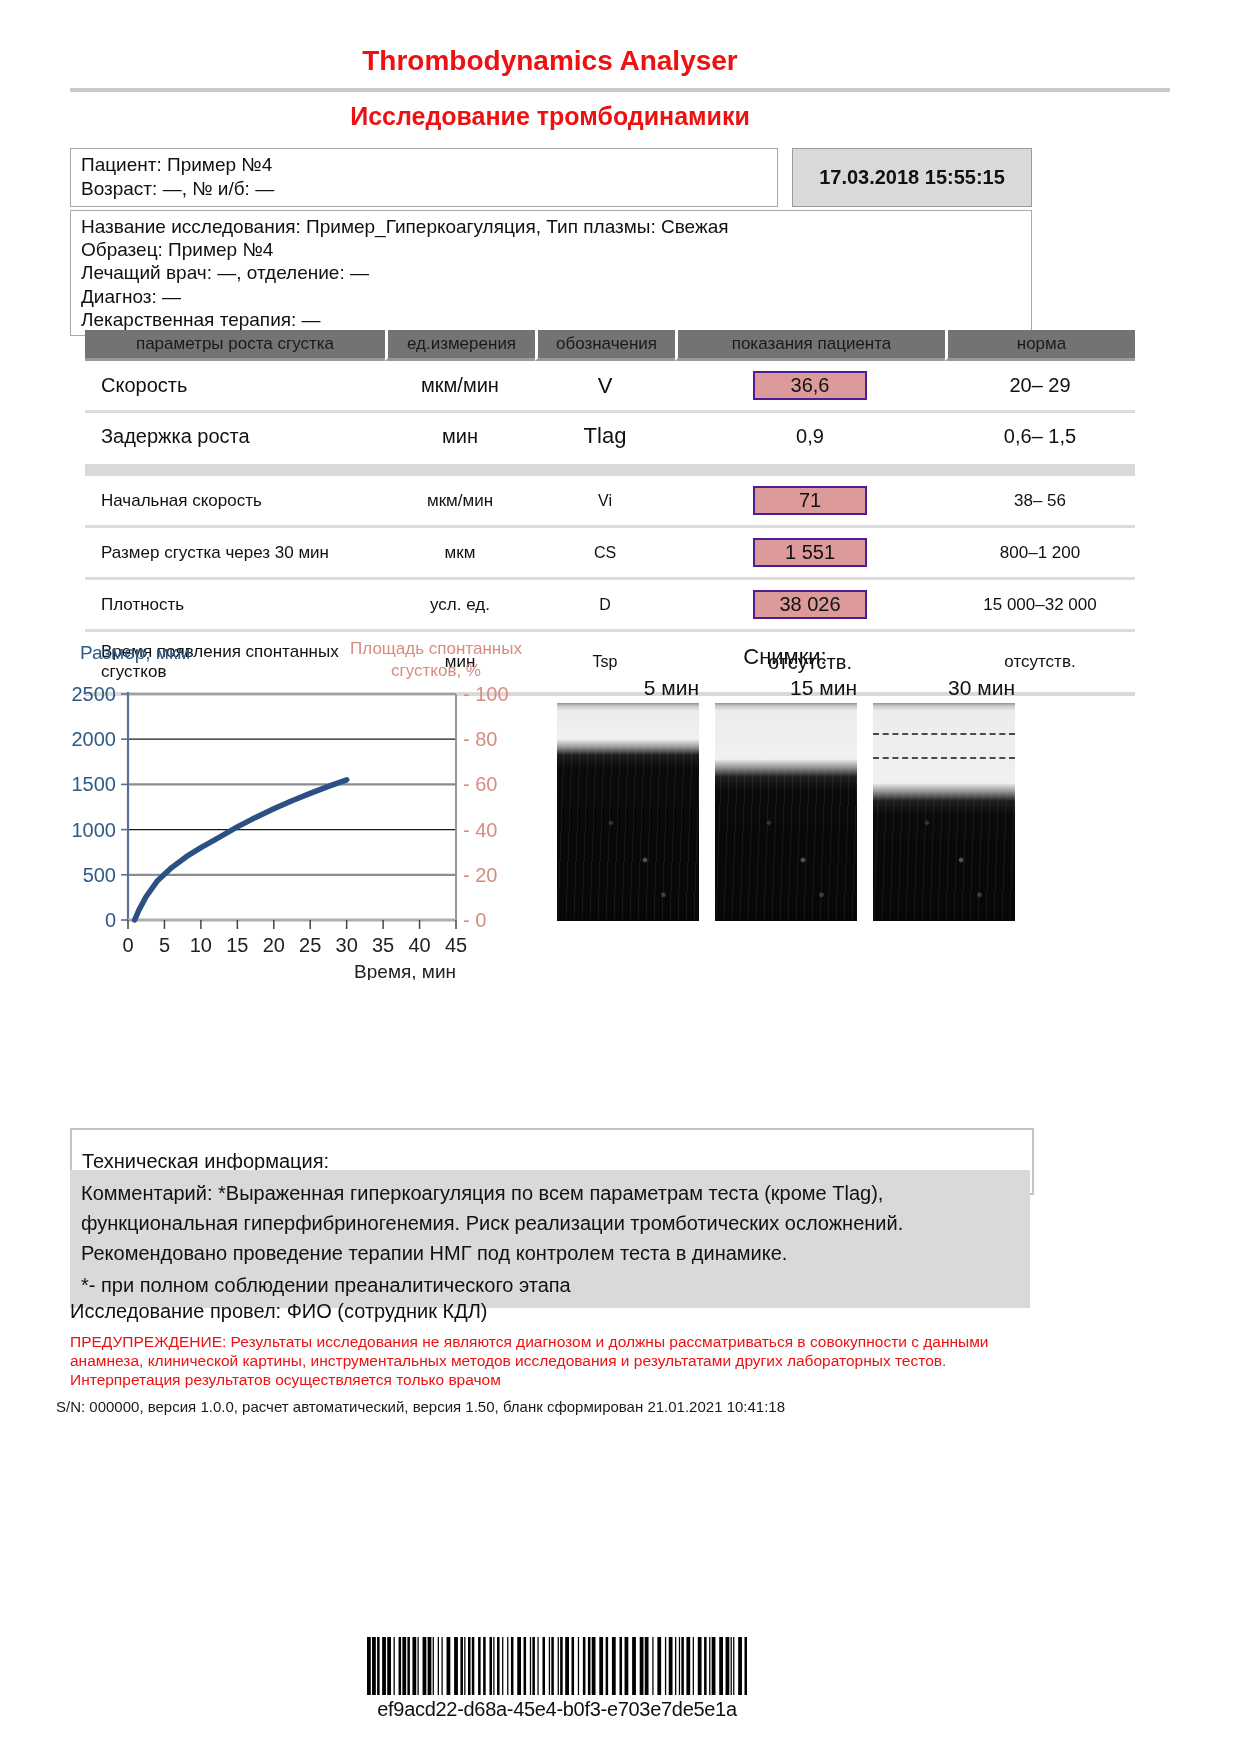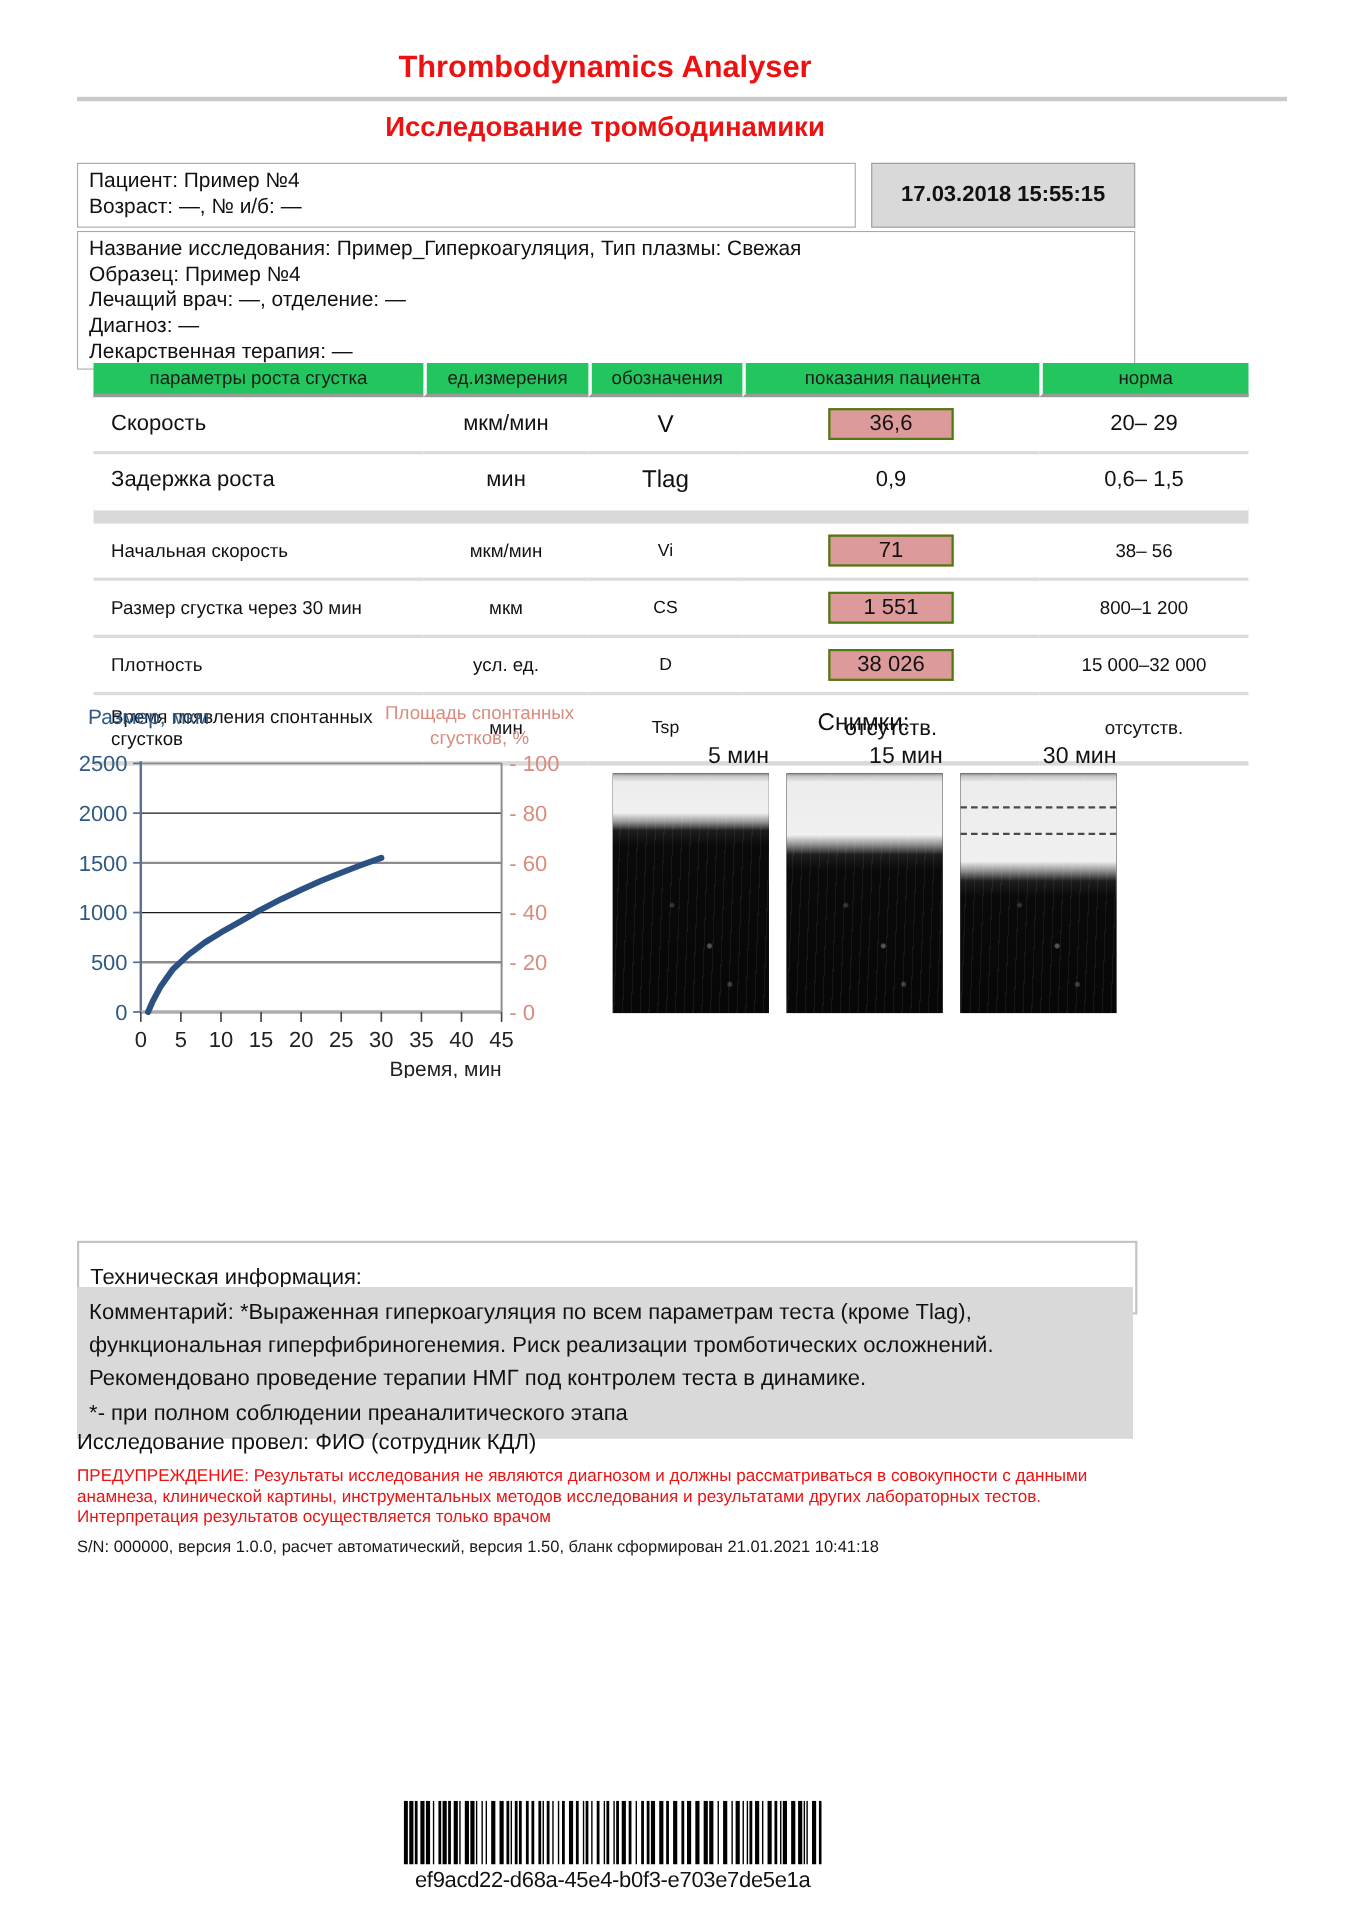--- a/index.html
+++ b/index.html
@@ -15,35 +15,35 @@
   .patient-row{position:absolute;left:70px;top:148px;width:962px;display:flex;gap:14px;}
   .patient-box{flex:1;border:1px solid #a8a8a8;padding:4px 10px;font-size:19px;line-height:1.28;}
   .date-box{width:238px;background:#d9d9d9;border:1px solid #9b9b9b;display:flex;
             align-items:center;justify-content:center;font-size:20px;font-weight:bold;}
 
   .study-box{position:absolute;left:70px;top:210px;width:940px;border:1px solid #a8a8a8;
              padding:4px 10px;font-size:19px;line-height:1.22;}
 
   .results{position:absolute;left:85px;top:330px;width:1050px;border-collapse:separate;
            border-spacing:0;table-layout:fixed;}
-  .results thead th{background:#22c55e;font-weight:normal;font-size:17px;color:#1a1a1a;
+  .results thead th{background:#737373;font-weight:normal;font-size:17px;color:#1a1a1a;
                     padding:4px 2px;border-bottom:3px solid #9a9a9a;text-align:center;}
   .results thead th + th{border-left:3px solid #ffffff;}
   .results td{text-align:center;padding:10px 4px;vertical-align:middle;}
   .results td.param{text-align:left;padding-left:16px;}
   tr.row-lg{font-size:20px;}
   tr.row-lg td.symbol{font-size:22px;}
   tr.row-sm{font-size:17px;}
   tr.row-sm td.symbol{font-size:16px;}
   .results td.value{font-size:20px;}
   tbody tr.sep td{border-top:3px solid #dcdcdc;}
   tr.spacer td{height:12px;background:#d9d9d9;border-top:5px solid #ffffff;padding:0;}
   tr.last td{border-bottom:4px solid #d9d9d9;}
   .hl{display:inline-block;min-width:86px;padding:1px 12px;background:#dd9a9a;
-      border:2px solid #4d7c0f;}
+      border:2px solid #4c1d95;}
 
   .chart-block{position:absolute;left:60px;top:640px;width:520px;height:340px;}
   .axisL{position:absolute;left:20px;top:2px;color:#2e5a84;font-size:19px;}
   .axisR{position:absolute;left:272px;top:-2px;width:208px;text-align:center;
          color:#d98b7e;font-size:17px;line-height:1.3;}
   svg.chart{position:absolute;left:0;top:40px;}
 
   .snaps-block{position:absolute;left:545px;top:640px;width:480px;}
   .snaps-title{text-align:center;font-size:22px;margin-top:4px;}
   .snap-labels{display:flex;gap:16px;padding-left:12px;margin-top:6px;}
@@ -66,21 +66,21 @@
   .dash-line{position:absolute;left:0;right:0;border-top:2px dashed #4a4a4a;z-index:2;}
 
   .tech-box{position:absolute;left:70px;top:1128px;width:940px;border:2px solid #c4c4c4;
             padding:20px 10px;font-size:20px;}
   .comment-box{position:absolute;left:70px;top:1170px;width:938px;background:#d9d9d9;
                padding:8px 11px;font-size:20px;line-height:1.5;}
   .comment-note{margin-top:2px;}
   .performed{position:absolute;left:70px;top:1300px;width:940px;font-size:20px;}
   .warning{position:absolute;left:70px;top:1333px;width:952px;color:#ed1111;
            font-size:15.5px;line-height:1.22;}
-  .serial{position:absolute;left:70px;top:1398px;width:940px;font-size:15px;color:#1a1a1a;}
+  .serial{position:absolute;left:56px;top:1398px;width:940px;font-size:15px;color:#1a1a1a;}
 
   .barcode-wrap{position:absolute;left:367px;top:1637px;width:380px;text-align:center;}
   svg.barcode{width:380px;height:58px;display:block;fill:#000;}
   .barcode-text{margin-top:3px;font-size:20px;white-space:nowrap;letter-spacing:-0.3px;}
 </style>
 </head>
 <body>
 
 <div class="page">
 

